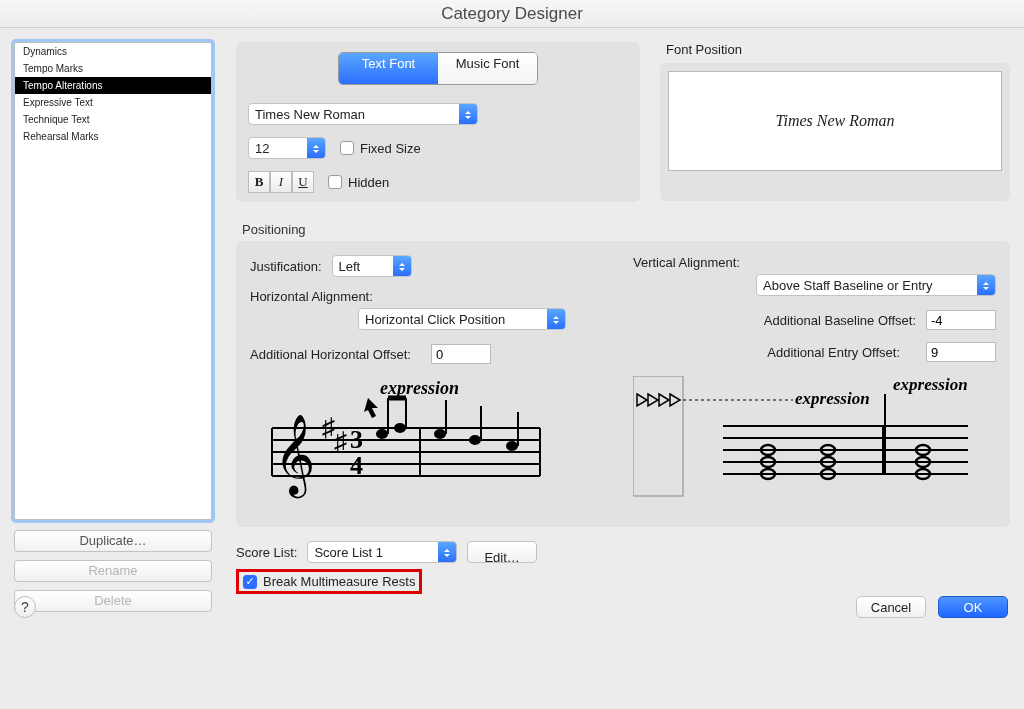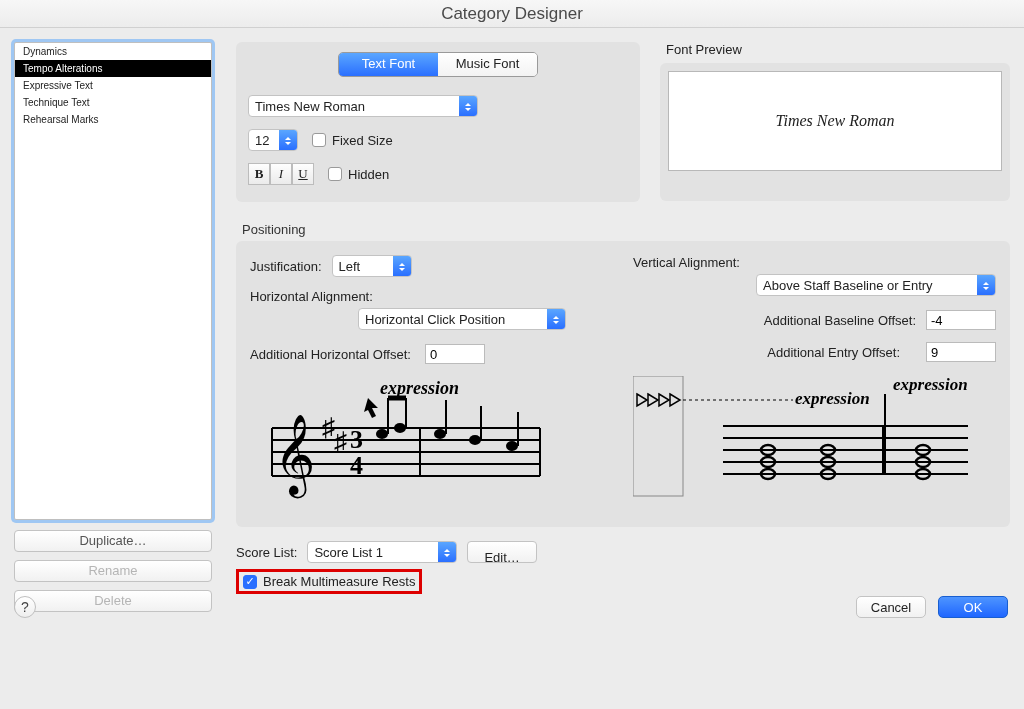--- a/index.html
+++ b/index.html
@@ -77,21 +77,21 @@
   .segmented {
     display:flex;
     width:200px;
     margin:0 auto;
     border-radius:5px;
     overflow:hidden;
     border:1px solid #9a9a9a;
     font-size:13px;
   }
   .segmented div {
-    flex:1; text-align:center; height:23px; line-height:22px;
+    flex:1; text-align:center; height:31px; line-height:22px;
     background:linear-gradient(#ffffff,#f3f3f3);
   }
   .segmented div.sel {
     background:linear-gradient(#5aa6ff,#2a6fff);
     color:#fff;
   }
 
   .mac-select {
     display:inline-flex; align-items:center;
     height:22px;
@@ -233,20 +233,21 @@
 <body>
 
 <div class="titlebar">Category Designer</div>
 
 <div class="content">
   <div class="row">
 
     <div>
       <div class="cat-list">
         <div class="cat-item">Dynamics</div>
+        <div class="cat-item">Tempo Marks</div>
         <div class="cat-item selected">Tempo Alterations</div>
         <div class="cat-item">Expressive Text</div>
         <div class="cat-item">Technique Text</div>
         <div class="cat-item">Rehearsal Marks</div>
       </div>
       <div class="sidebar-btns">
         <div class="mac-btn">Duplicate…</div>
         <div class="mac-btn disabled">Rename</div>
         <div class="mac-btn disabled">Delete</div>
       </div>
@@ -261,21 +262,21 @@
             <div>Music Font</div>
           </div>
 
           <div style="margin-top:18px;">
             <div class="mac-select" style="width:230px;">
               <span>Times New Roman</span>
               <span class="arrow"></span>
             </div>
           </div>
           <div style="margin-top:12px; display:flex; align-items:center; gap:14px;">
-            <div class="mac-select" style="width:50px;">
+            <div class="mac-select" style="width:78px;">
               <span>12</span>
               <span class="arrow"></span>
             </div>
             <label class="mac-checkbox">
               <span class="box"></span>
               <span>Fixed Size</span>
             </label>
           </div>
           <div style="margin-top:12px; display:flex; align-items:center; gap:14px;">
             <div style="display:flex;">
@@ -284,21 +285,21 @@
               <div class="style-btn underline">U</div>
             </div>
             <label class="mac-checkbox">
               <span class="box"></span>
               <span>Hidden</span>
             </label>
           </div>
         </div>
 
         <div style="width:350px;">
-          <div class="lbl" style="margin:0 0 6px 6px;">Font Preview</div>
+          <div class="lbl" style="margin:0 0 6px 6px;">Font Position</div>
           <div class="panel" style="padding:8px;height:138px;">
             <div class="preview-box">
               <span>Times New Roman</span>
             </div>
           </div>
         </div>
       </div>
 
       
       <div class="positioning">
@@ -312,21 +313,21 @@
                 <span class="arrow"></span>
               </div>
             </div>
             <div class="lbl" style="margin-top:12px;">Horizontal Alignment:</div>
             <div style="margin-top:4px;padding-left:80px;">
               <div class="mac-select" style="width:208px;margin-left:28px;">
                 <span>Horizontal Click Position</span>
                 <span class="arrow"></span>
               </div>
             </div>
-            <div style="margin-top:14px;display:flex;align-items:center;gap:14px;">
+            <div style="margin-top:14px;display:flex;align-items:center;gap:20px;">
               <span class="lbl">Additional Horizontal Offset:</span>
               <input class="num-input" value="0" style="">
             </div>
 
             <svg class="staff-svg" width="300" height="135">
               <text x="130" y="16" font-family="Times New Roman" font-style="italic" font-weight="bold" font-size="18">expression</text>
 
               <polygon points="118,20 128,30 122,30 126,38 122,40 118,32 114,34" fill="#000"></polygon>
 
               <g stroke="#000" stroke-width="2">

